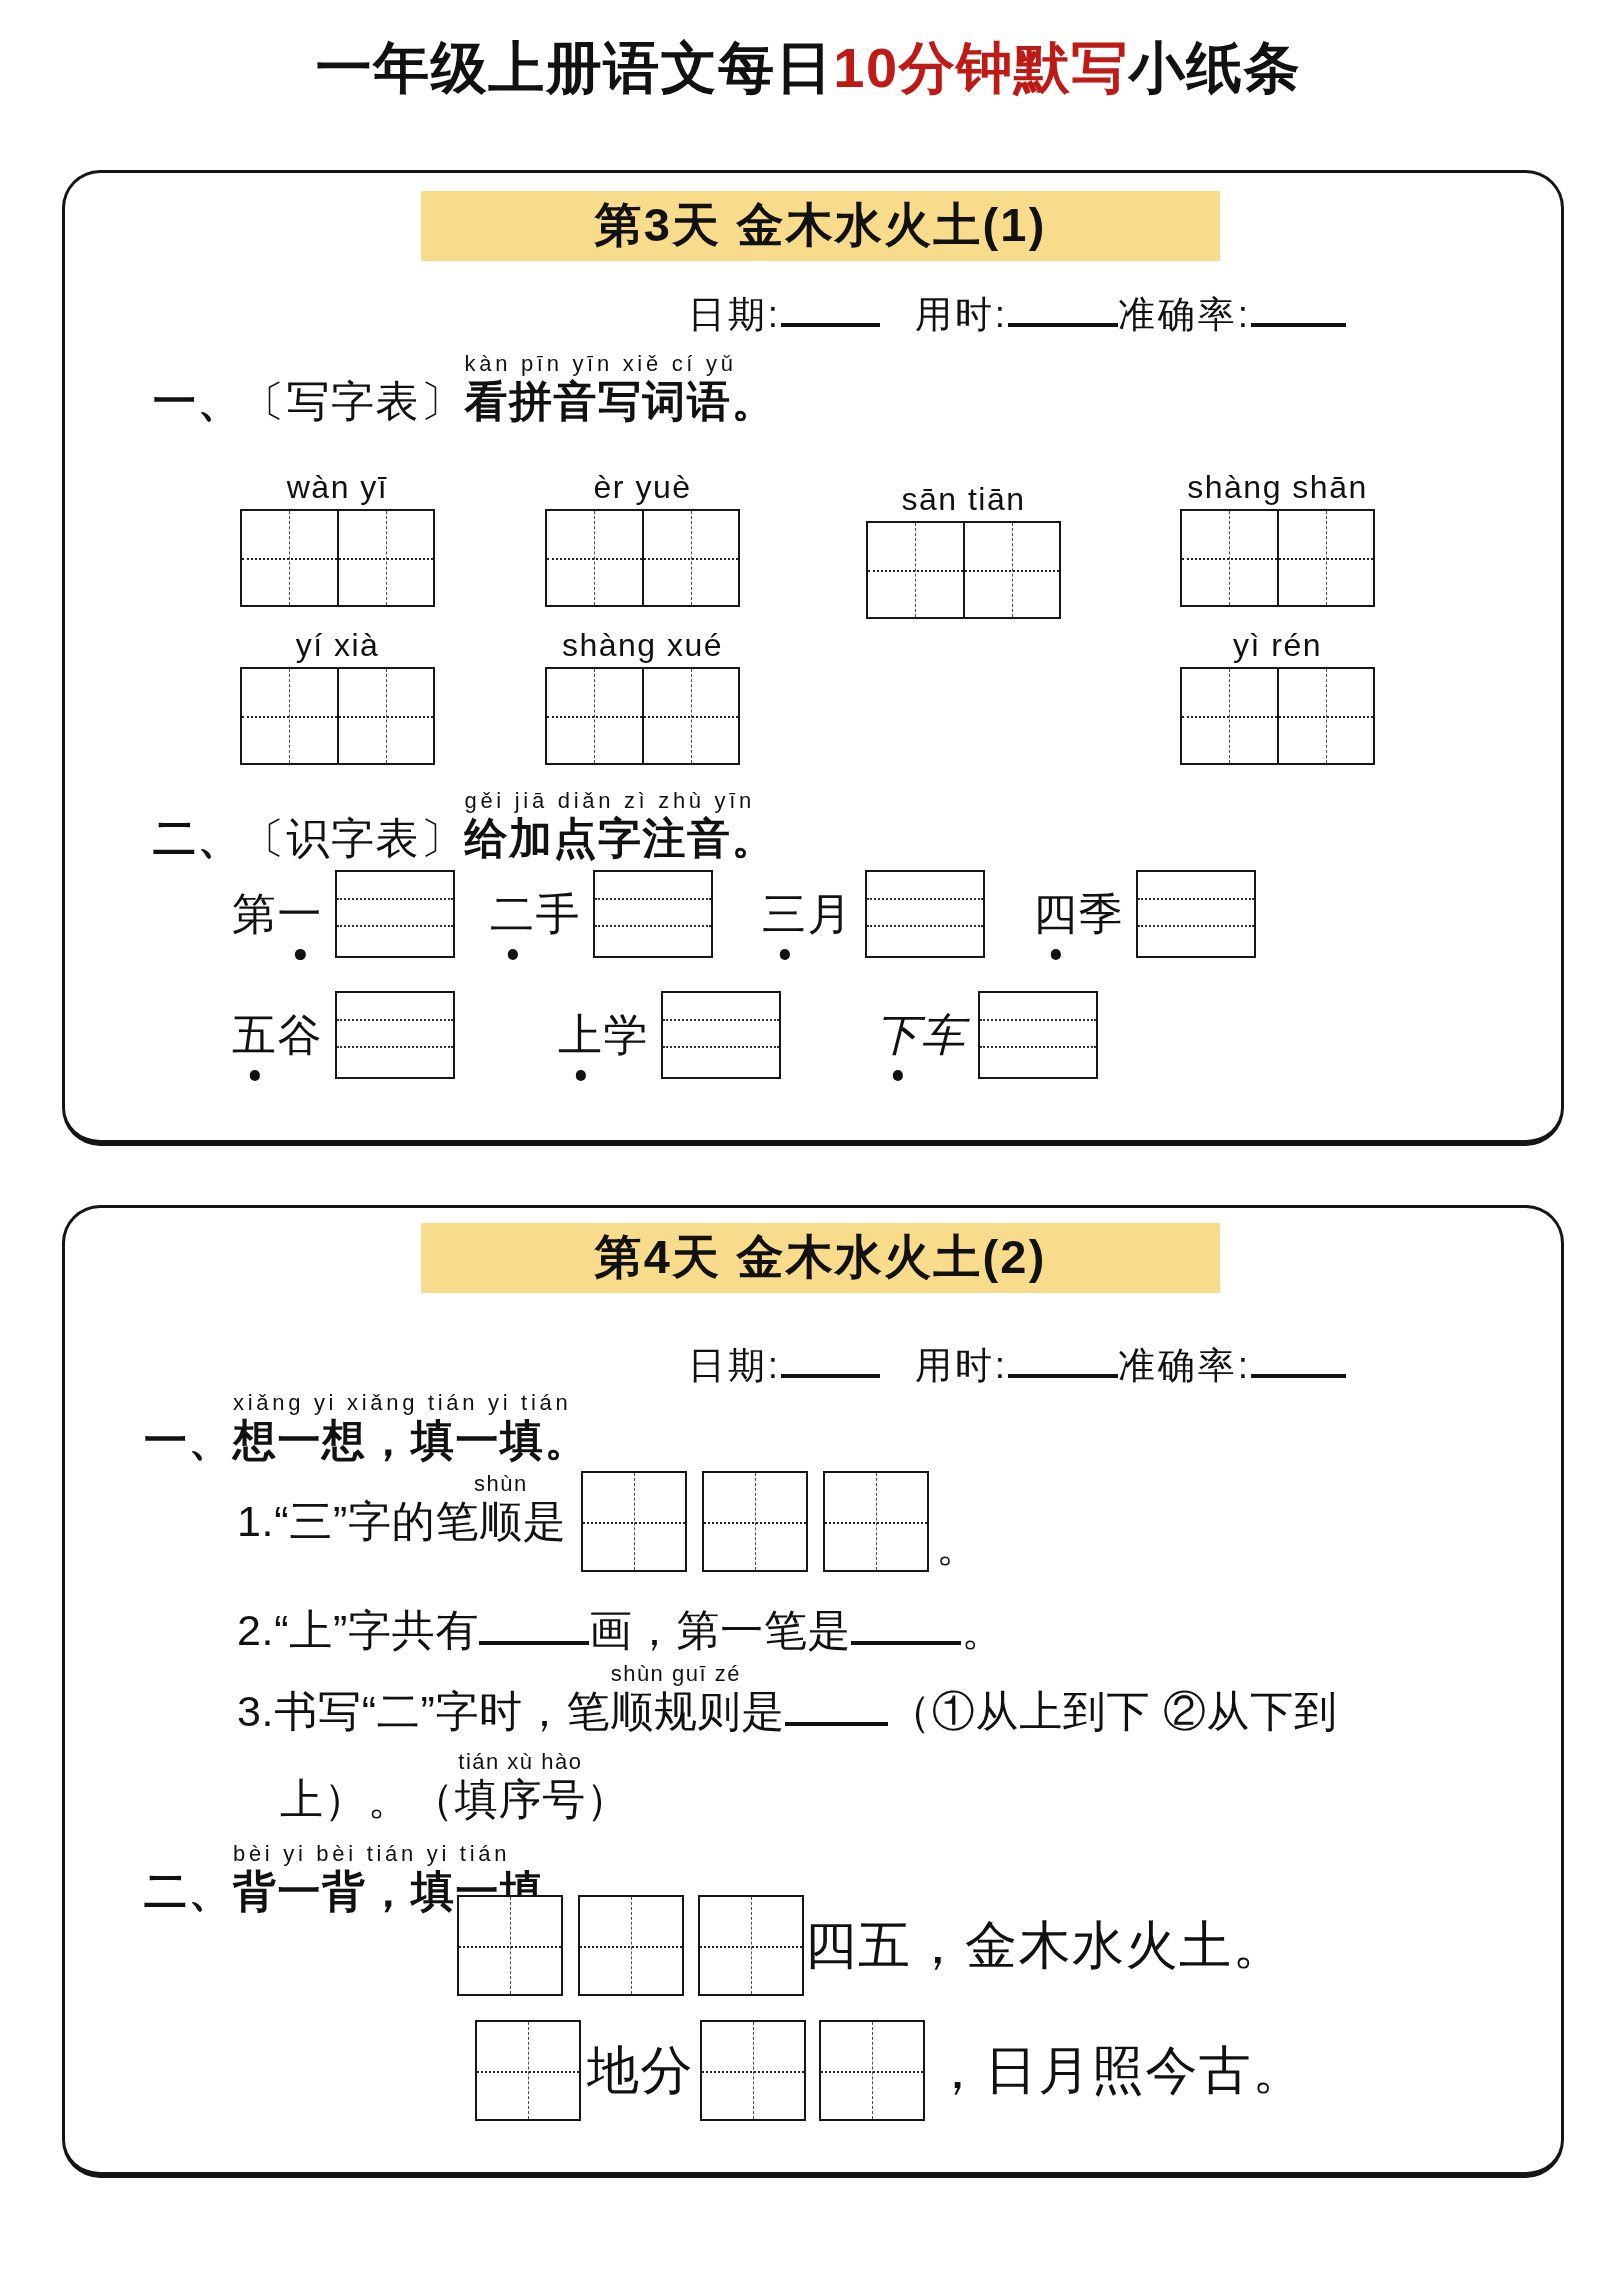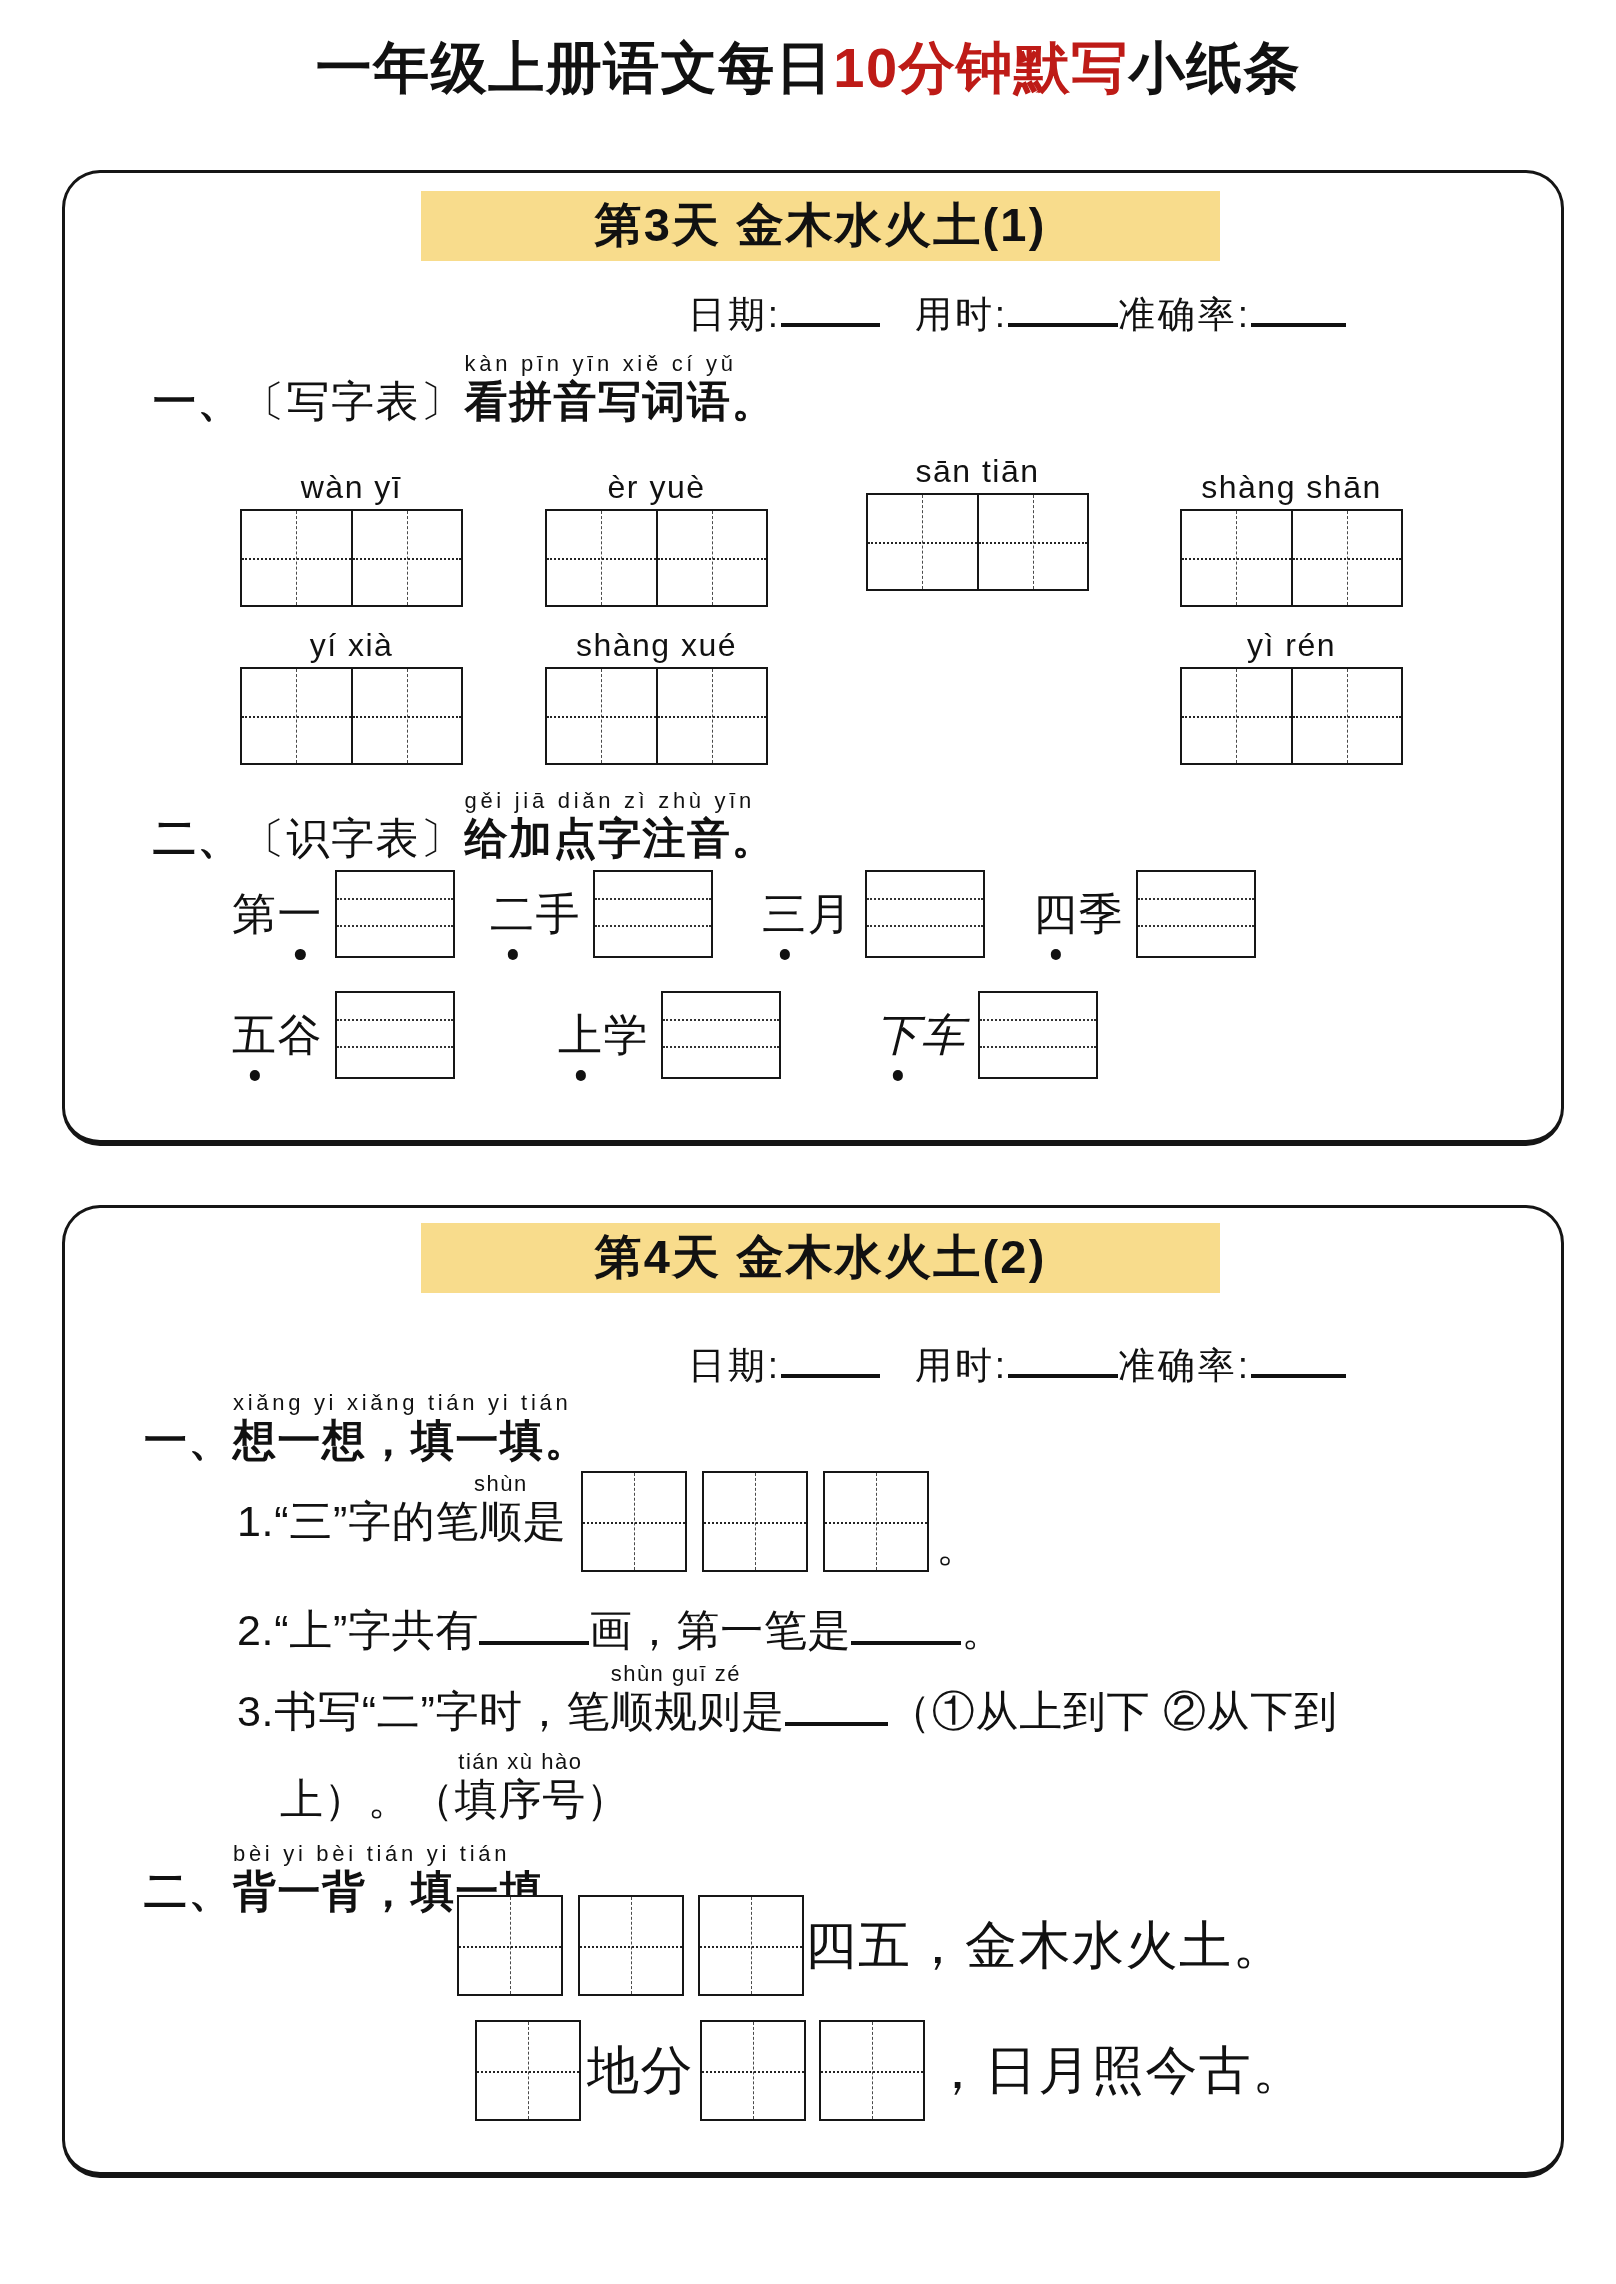--- a/index.html
+++ b/index.html
@@ -39,21 +39,21 @@
   .sec-header { position:absolute; font-size:43px; font-weight:700; white-space:nowrap; letter-spacing:1.5px; }
   .sec-header .tag { font-family:"Liberation Serif", serif; font-weight:400; }
   .ruby, .ruby-c { position:relative; display:inline-block; }
   .py {
     position:absolute; bottom:calc(100% - 4.4px); left:0;
     font-size:22px; font-weight:400; letter-spacing:3.7px; white-space:nowrap; color:#111;
   }
   .ruby-c .py { left:50%; transform:translateX(-50%); letter-spacing:1.5px; }
 
   
-  .wgroup { position:absolute; width:223px; text-align:center; }
+  .wgroup { position:absolute; width:195px; text-align:center; }
   .wg-label { font-size:32px; height:40px; line-height:37px; letter-spacing:1.5px; white-space:nowrap; }
   .wg-grid { display:flex; border:2.9px solid #161616; height:98px; box-sizing:border-box; background:#fff; }
   .wg-grid .cell { flex:1; position:relative; }
   .wg-grid .cell + .cell { border-left:2.2px solid #161616; }
   .cell::before {
     content:""; position:absolute; left:50%; top:0; bottom:0; border-left:1.5px dashed #4a4a4a;
   }
   .cell::after {
     content:""; position:absolute; top:50%; left:0; right:0; border-top:2.2px dotted #242424;
   }
@@ -113,21 +113,21 @@
         <div class="cell"></div>
       </div>
   </div>
   <div class="wgroup" style="left:480px;top:296px;">
     <div class="wg-label">èr yuè</div>
     <div class="wg-grid">
         <div class="cell"></div>
         <div class="cell"></div>
       </div>
   </div>
-  <div class="wgroup" style="left:801px;top:280px;">
+  <div class="wgroup" style="left:801px;top:308px;">
     <div class="wg-label">sān tiān</div>
     <div class="wg-grid">
         <div class="cell"></div>
         <div class="cell"></div>
       </div>
   </div>
   <div class="wgroup" style="left:1115px;top:296px;">
     <div class="wg-label">shàng shān</div>
     <div class="wg-grid">
         <div class="cell"></div>

